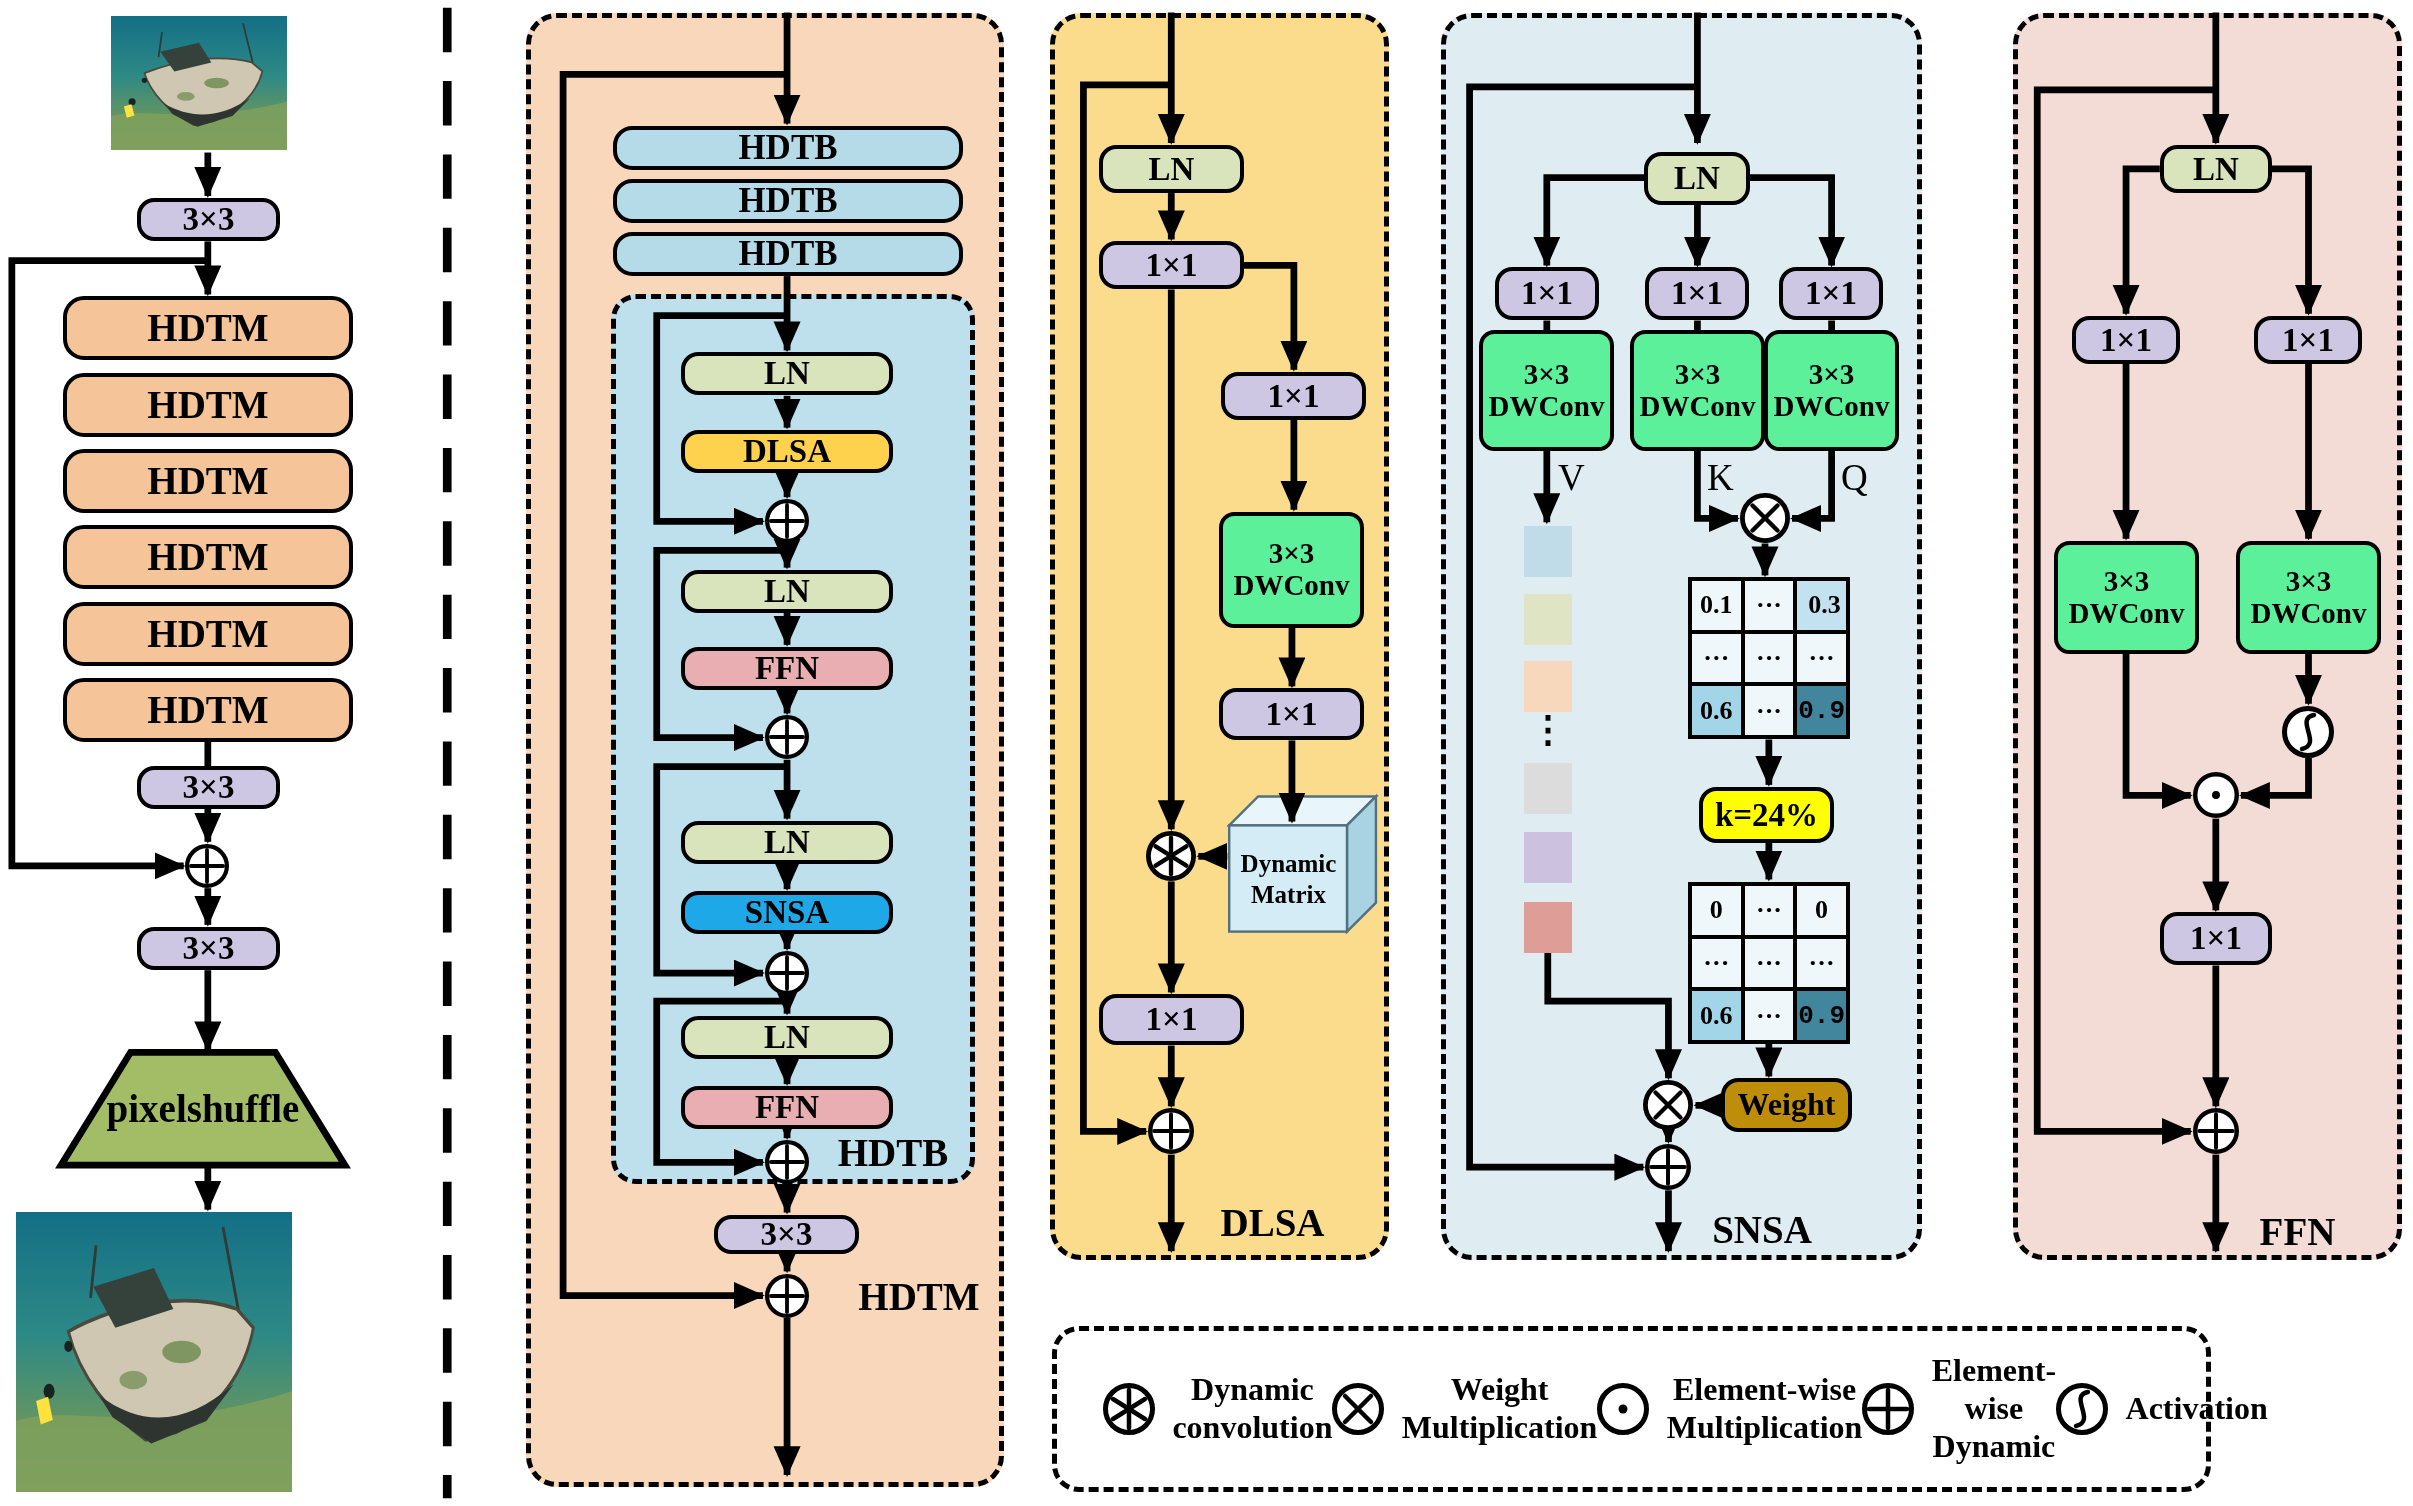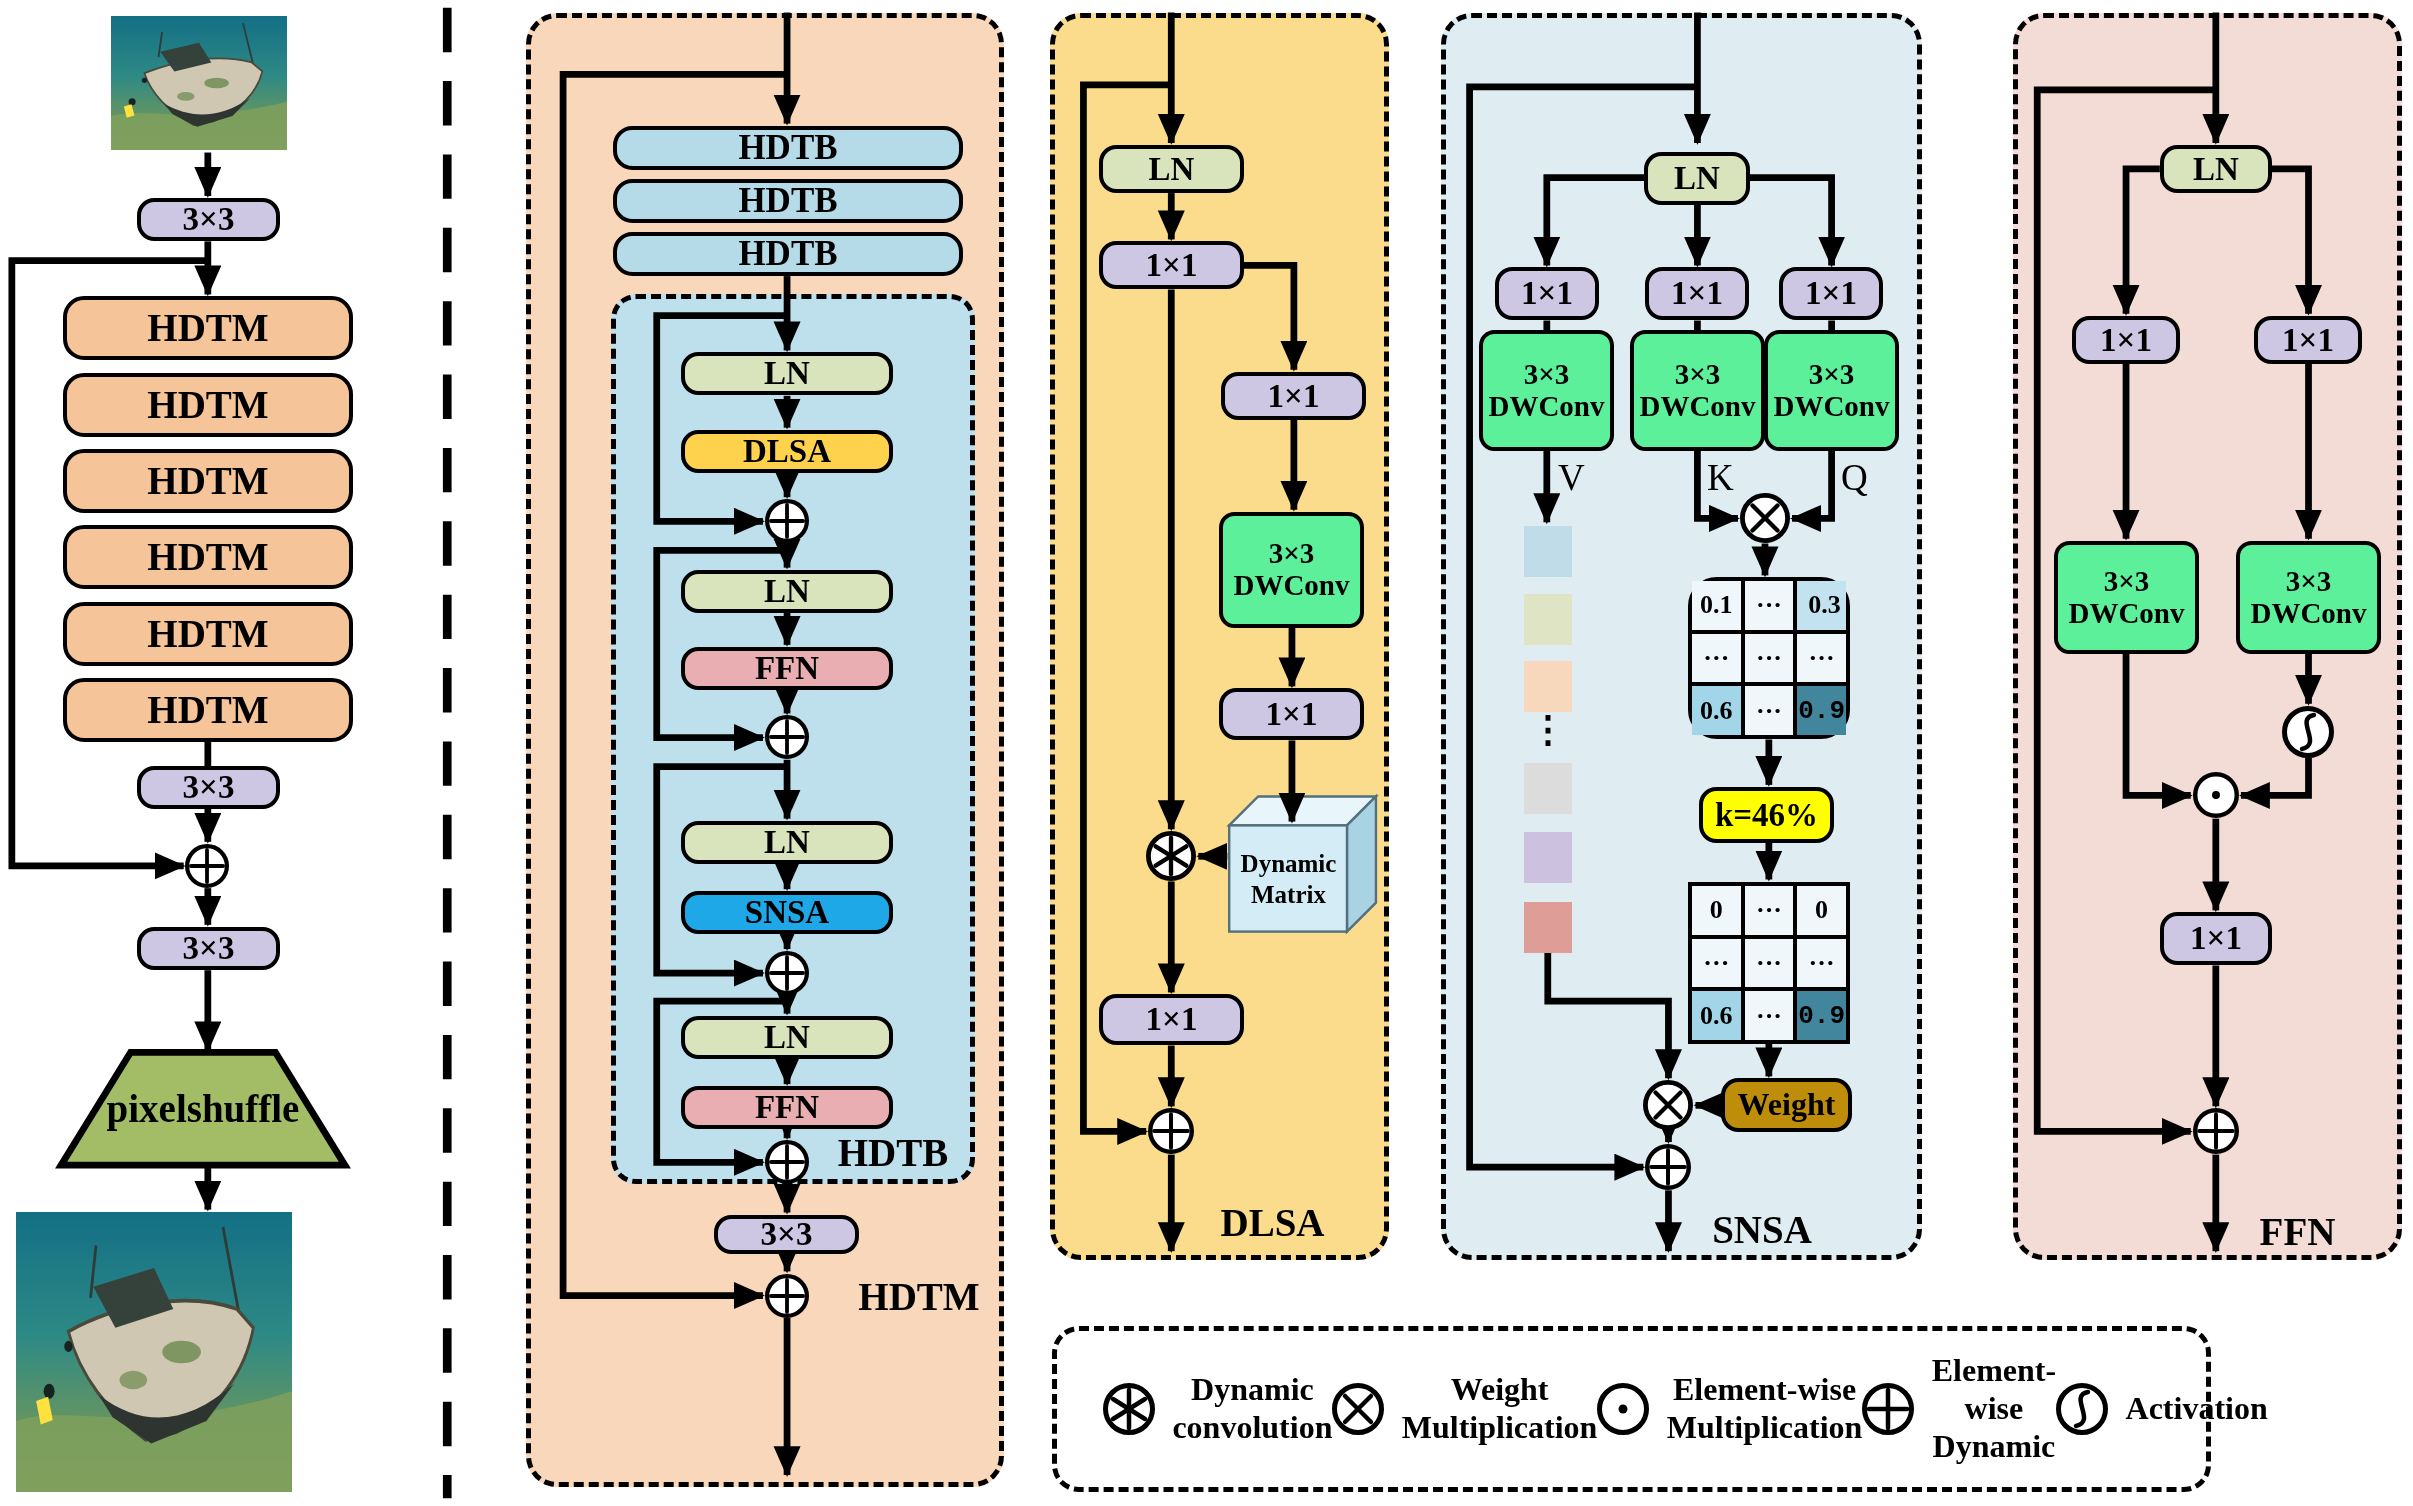--- a/index.html
+++ b/index.html
@@ -348,33 +348,33 @@
 <div class="op" style="left:1740px;top:493px;width:50px;height:50px;">
     <svg viewBox="0 0 52 52">
       <circle cx="26" cy="26" r="23.5" fill="#fff" stroke="#000" stroke-width="5"></circle>
       <g stroke="#000" stroke-width="4.5" stroke-linecap="round">
         <line x1="13" y1="13" x2="39" y2="39"></line>
         <line x1="39" y1="13" x2="13" y2="39"></line>
       </g>
     </svg>
   </div>
 
-<div class="matrix" style="left:1688px;top:577px;width:162px;height:162px;border-radius:29px;">
+<div class="matrix" style="left:1688px;top:577px;width:162px;height:162px;">
   <div class="mc">0.1</div>
   <div class="mc">···</div>
   <div class="mc b1">0.3</div>
   <div class="mc">···</div>
   <div class="mc">···</div>
   <div class="mc">···</div>
   <div class="mc b2">0.6</div>
   <div class="mc">···</div>
   <div class="mc dk">0.9</div>
 </div>
 
-<div class="box b-topk" style="left:1699px;top:787px;width:135px;height:56px;">k=46%</div>
+<div class="box b-topk" style="left:1699px;top:787px;width:135px;height:56px;">k=24%</div>
 
 <div class="matrix" style="left:1688px;top:882px;width:162px;height:162px;">
   <div class="mc">0</div>
   <div class="mc">···</div>
   <div class="mc">0</div>
   <div class="mc">···</div>
   <div class="mc">···</div>
   <div class="mc">···</div>
   <div class="mc b2">0.6</div>
   <div class="mc">···</div>

